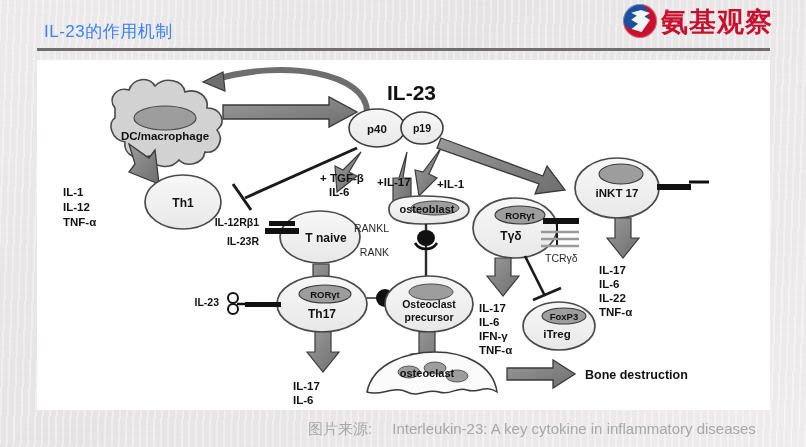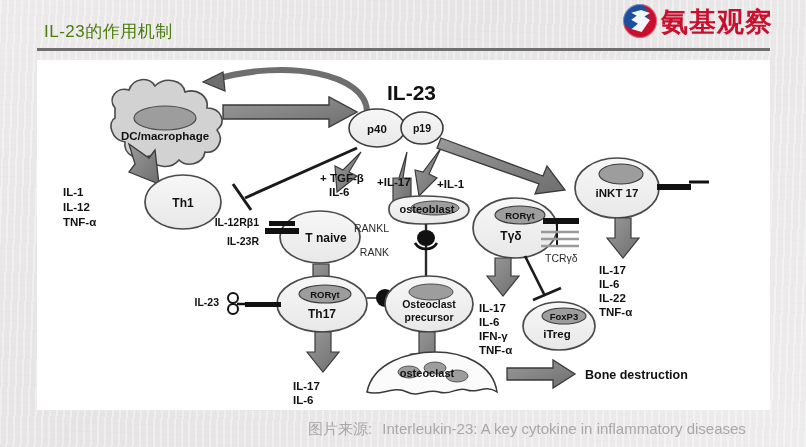--- a/index.html
+++ b/index.html
@@ -12,21 +12,21 @@
   
   .bg-texture{
     position:absolute;inset:0;
     background:
       repeating-linear-gradient(92deg, rgba(255,255,255,.55) 0px, rgba(255,255,255,.55) 2px, rgba(0,0,0,0) 2px, rgba(0,0,0,0) 7px),
       repeating-linear-gradient(2deg, rgba(0,0,0,.018) 0px, rgba(0,0,0,.018) 1px, rgba(0,0,0,0) 1px, rgba(0,0,0,0) 9px);
     opacity:.65;pointer-events:none;
   }
   .slide-title{
     position:absolute;left:44px;top:20px;
-    font-size:17px;color:#4d7c0f;letter-spacing:.5px;
+    font-size:17px;color:#3b82f6;letter-spacing:.5px;
     white-space:nowrap;
   }
   .logo{
     position:absolute;right:33px;top:4px;
     display:flex;align-items:center;gap:4px;
   }
   .logo-mark{
     width:34px;height:34px;border-radius:50%;
     background:radial-gradient(circle at 35% 35%,#1d4f9c 0 42%,#c8102e 45% 100%);
     position:relative;flex:none;
@@ -50,21 +50,21 @@
   }
   .panel{
     position:absolute;left:37px;top:60px;width:733px;height:350px;
     background:#fff;
   }
   .diagram{position:absolute;inset:0;}
   .caption{
     position:absolute;left:308px;top:420px;
     font-size:15px;color:#a8a8a8;white-space:nowrap;
   }
-  .caption .cap-zh{margin-right:6px;text-align:center;}
+  .caption .cap-zh{margin-right:16px;text-align:center;}
   text{font-family:"Liberation Sans","DejaVu Sans",sans-serif;}
 </style>
 </head>
 <body>
 
 <div class="bg-texture"></div>
 
 <div class="slide-title">IL-23的作用机制</div>
 
 <div class="logo">

